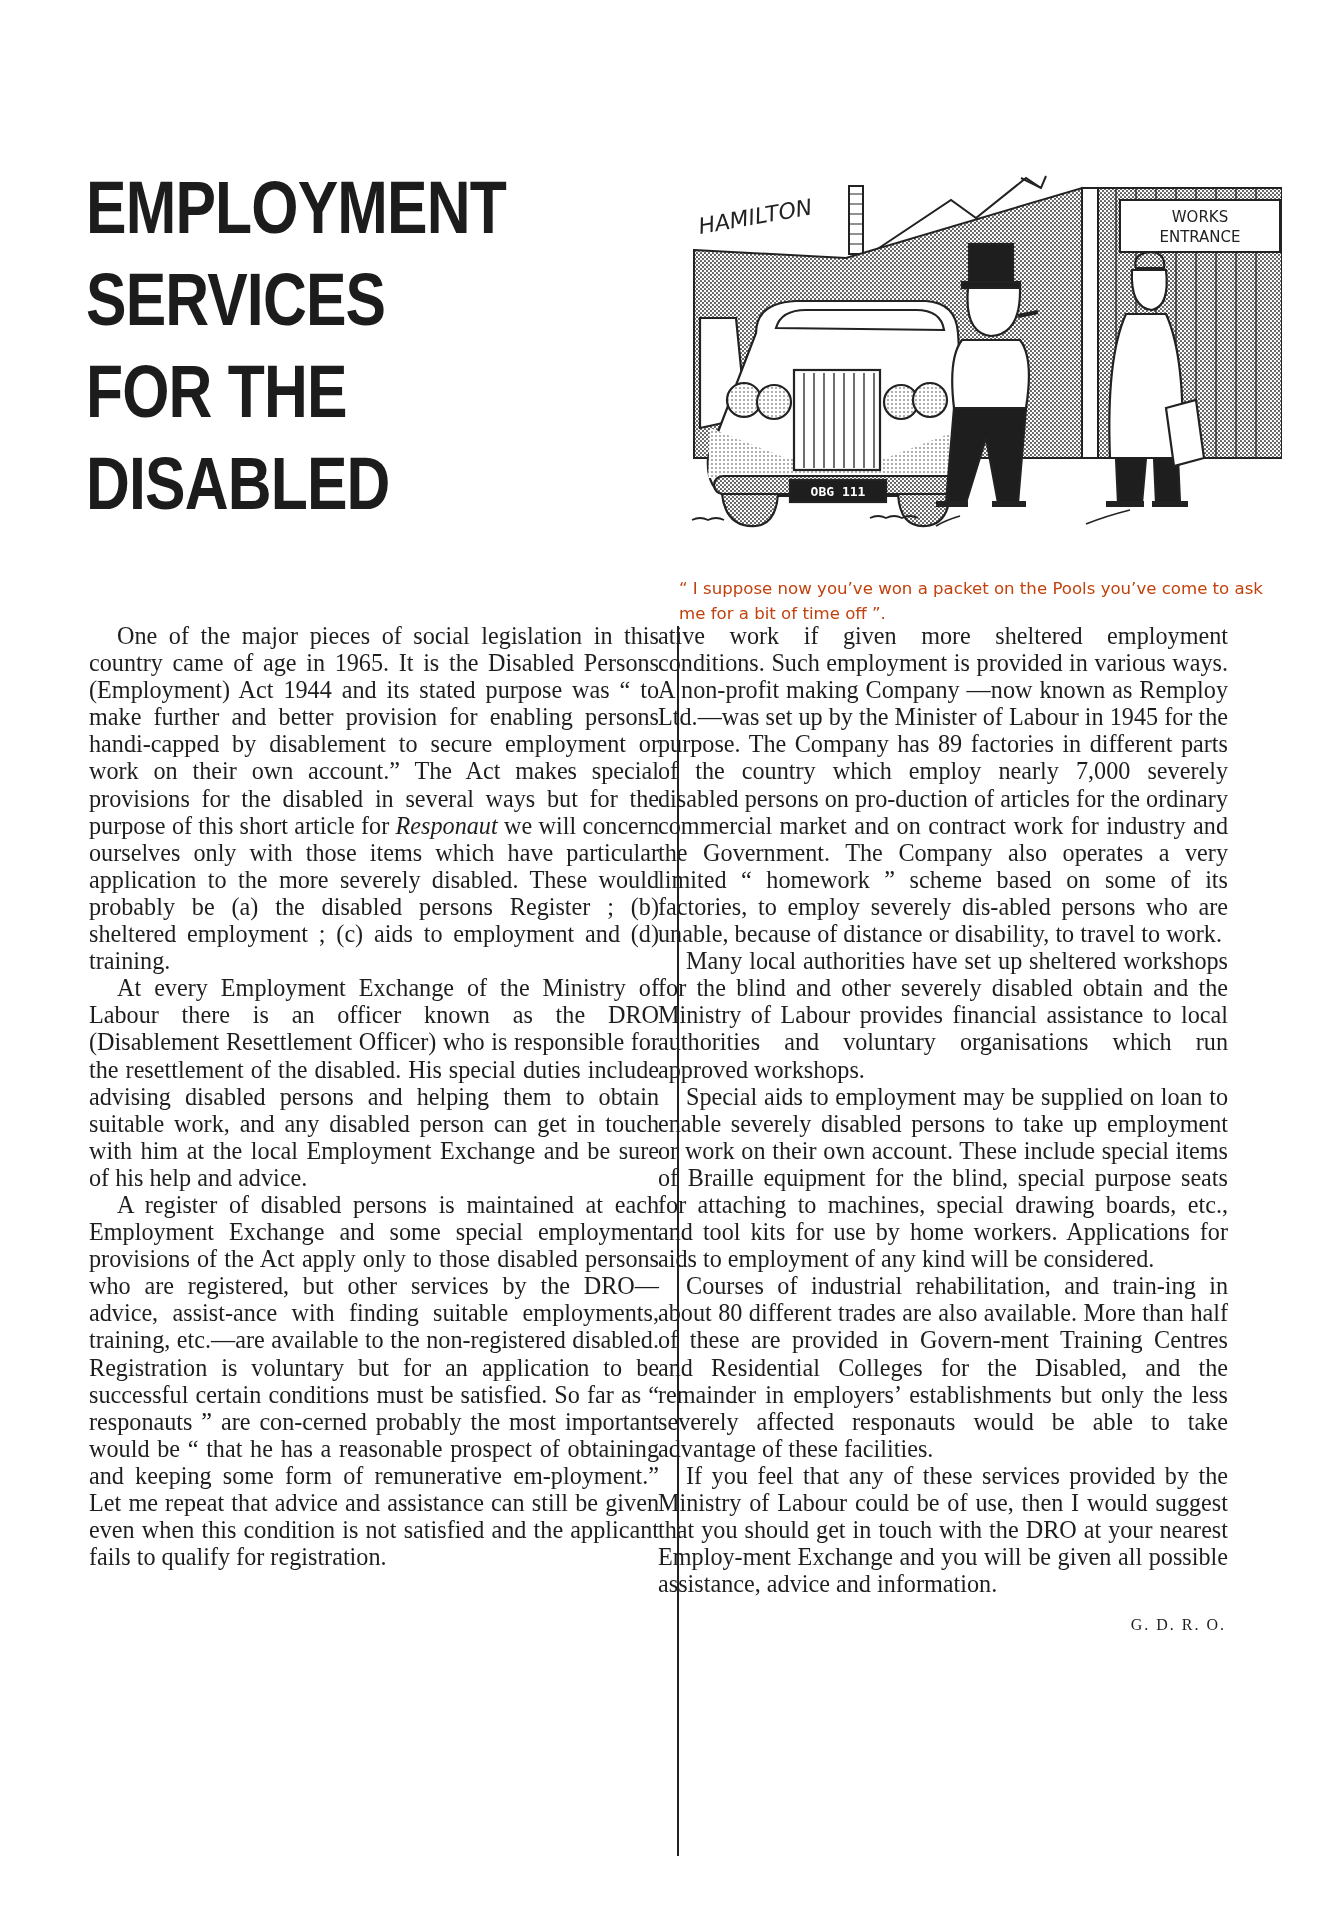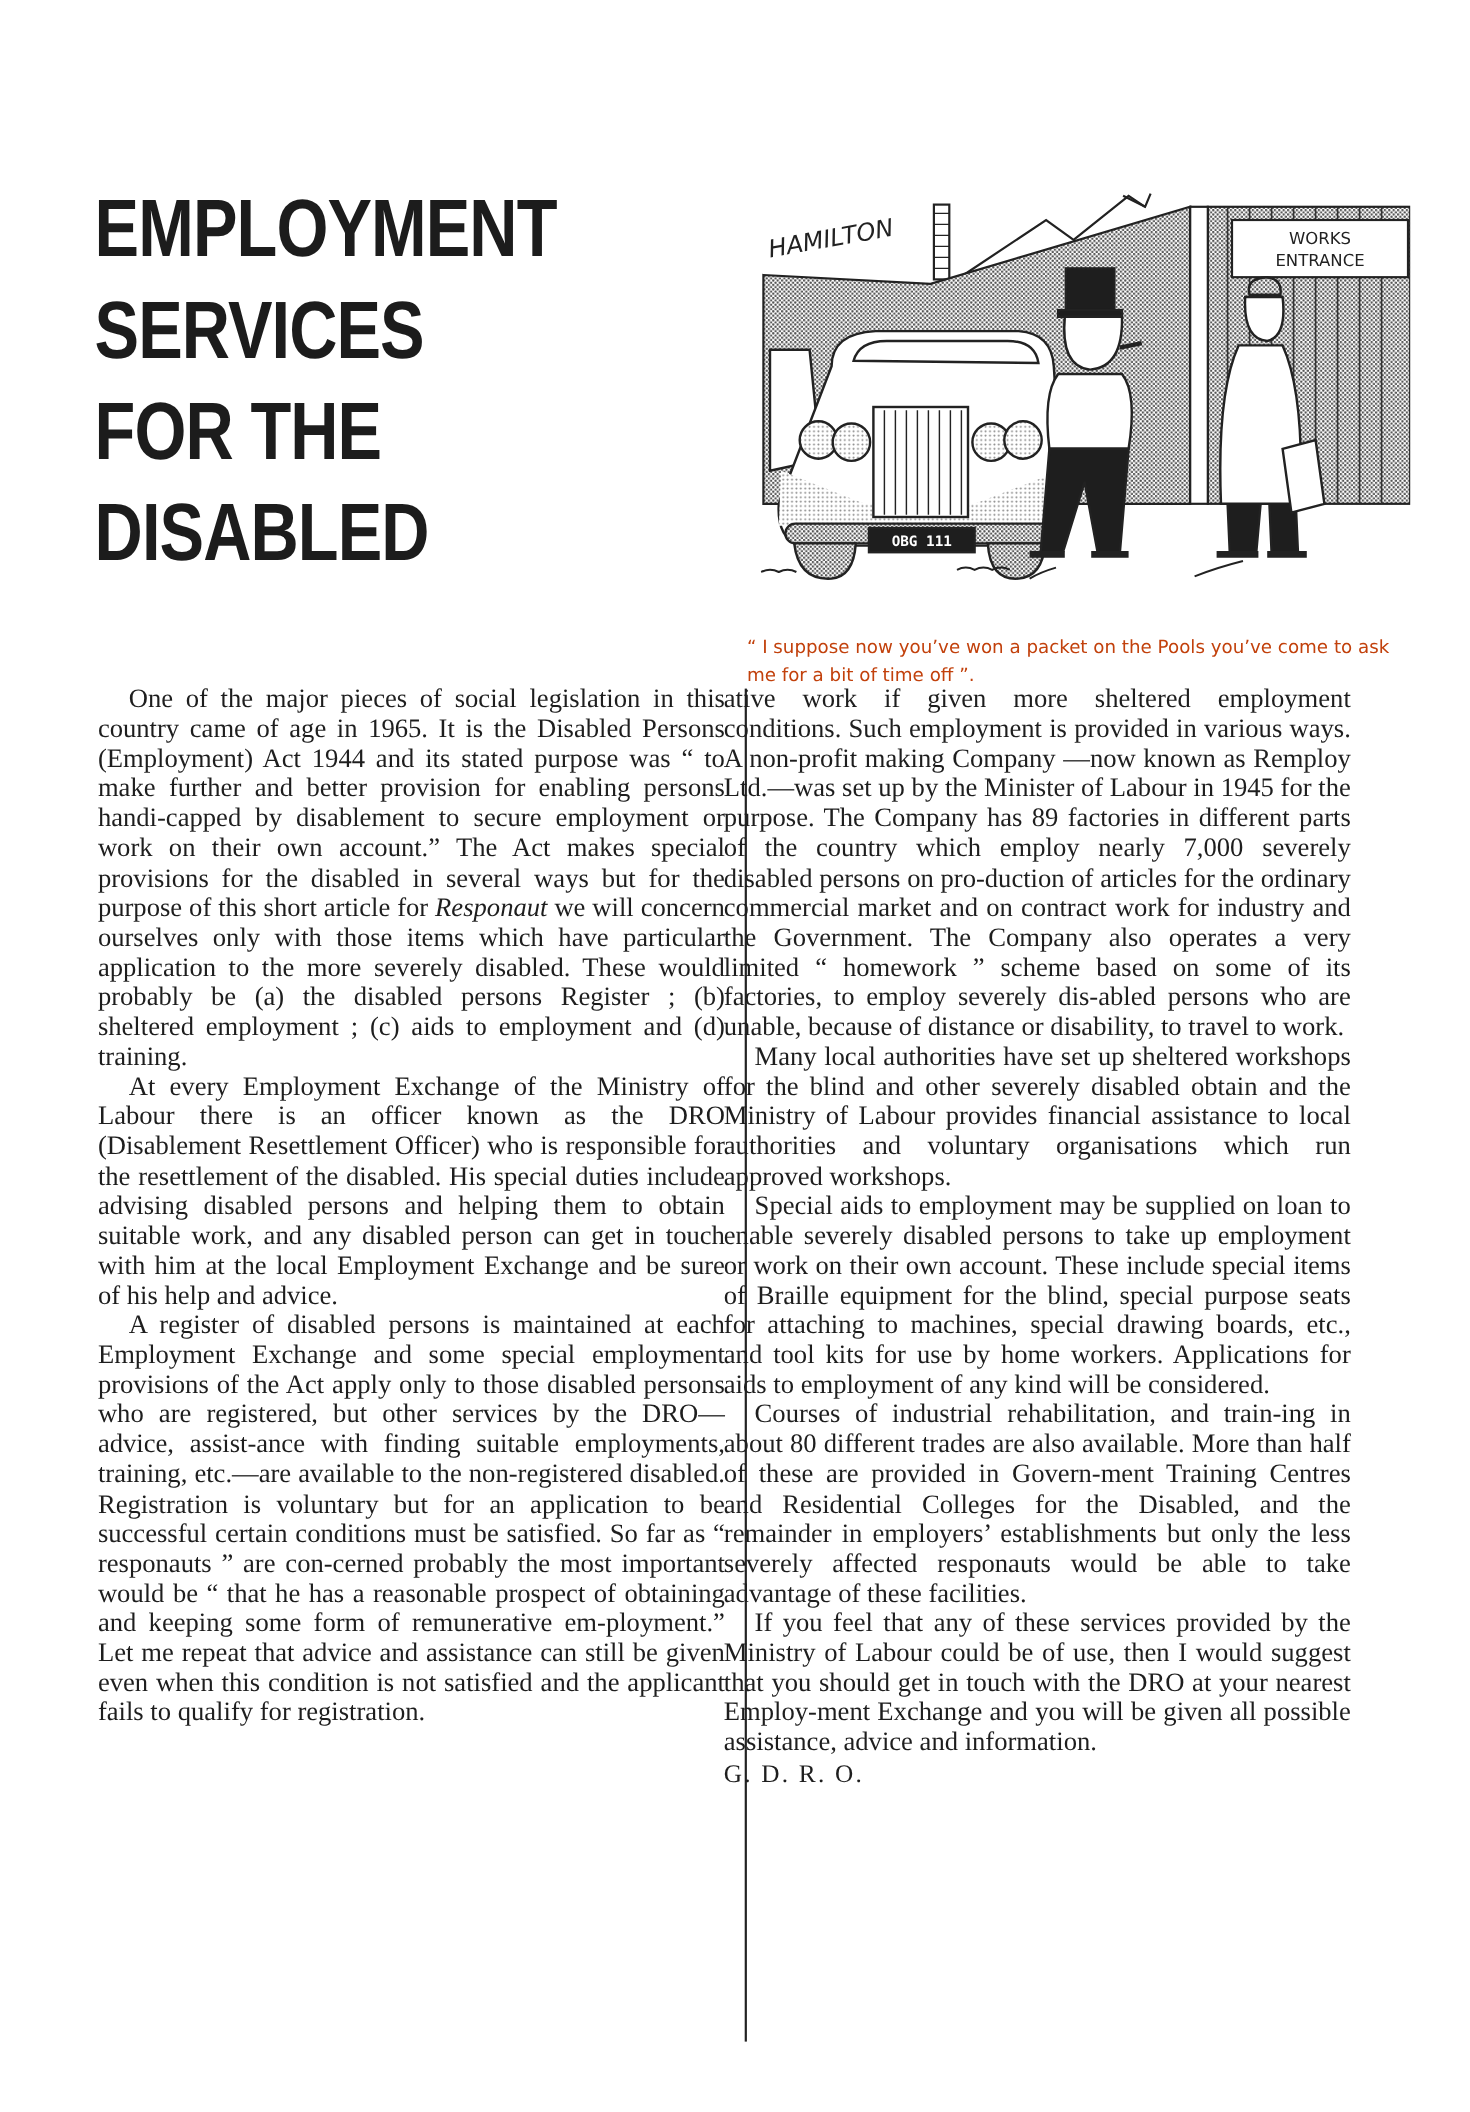--- a/index.html
+++ b/index.html
@@ -27,22 +27,22 @@
     text-align: justify; hyphens: none;
   }
   .col p { margin: 0; text-indent: 28px; font-family: Liberation Serif, serif; }
   .col p.cont { text-indent: 0; }
   .col-left { left: 89px; }
   .col-right { left: 658px; }
   .divider {
     position: absolute; left: 677px; top: 626px; width: 1.6px; height: 1230px; background: #222;
   }
   .signature {
-    font-family: "Liberation Serif", serif; font-size: 23px; 
-    margin-top: 2px; padding-right: 2px; letter-spacing: 2px;
+    font-family: "Liberation Serif", serif; font-size: 16px; text-align: right;
+    margin-top: 14px; padding-right: 2px; letter-spacing: 2px;
   }
 </style>
 </head>
 <body>
 
 <div class="headline">
   <div>EMPLOYMENT</div>
   <div>SERVICES</div>
   <div>FOR THE</div>
   <div>DISABLED</div>

